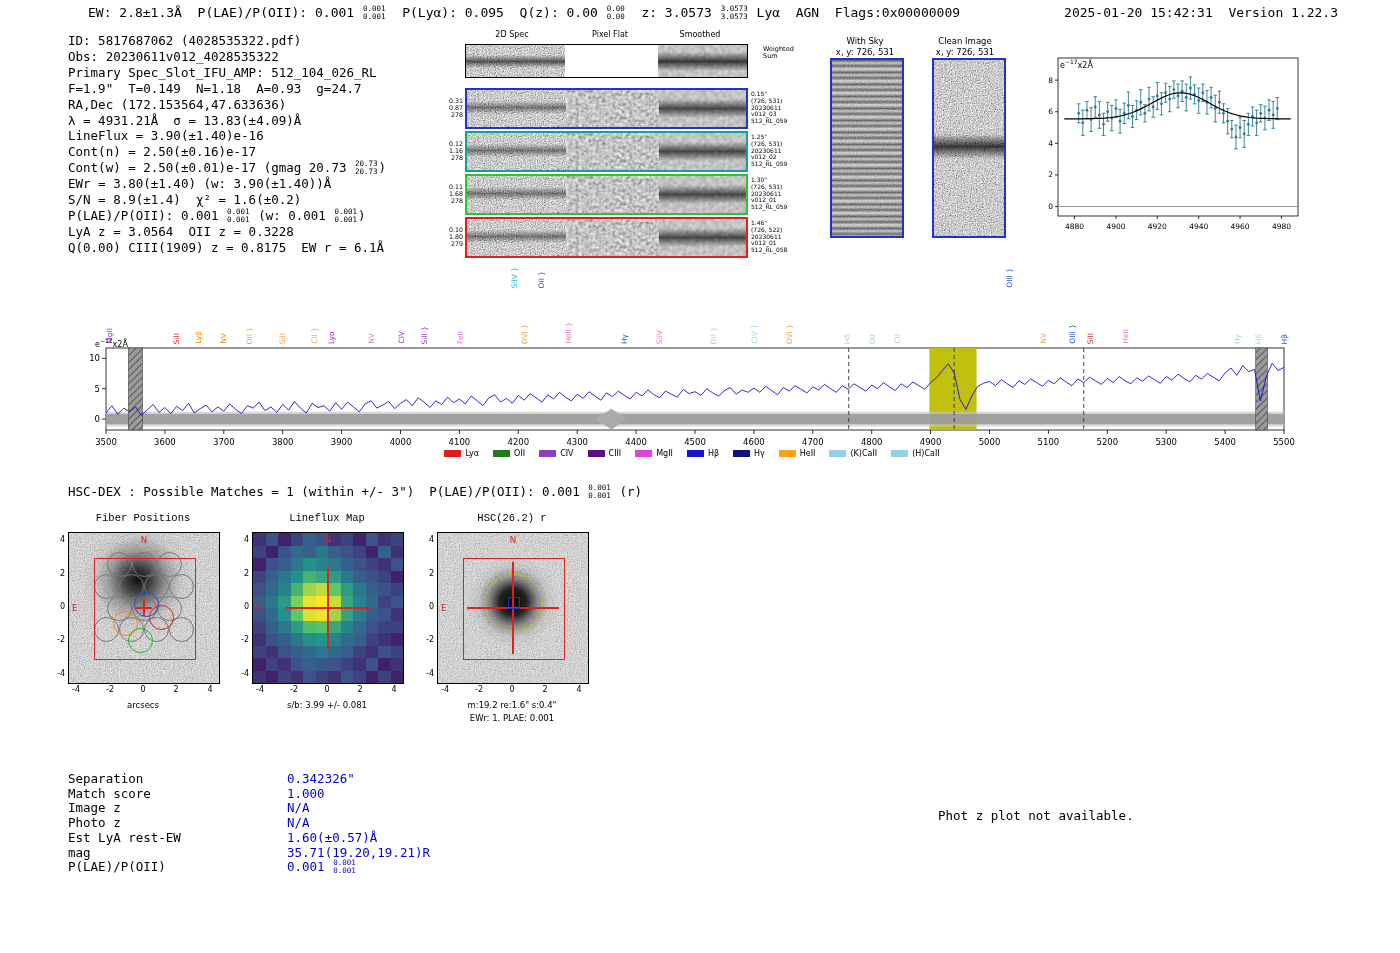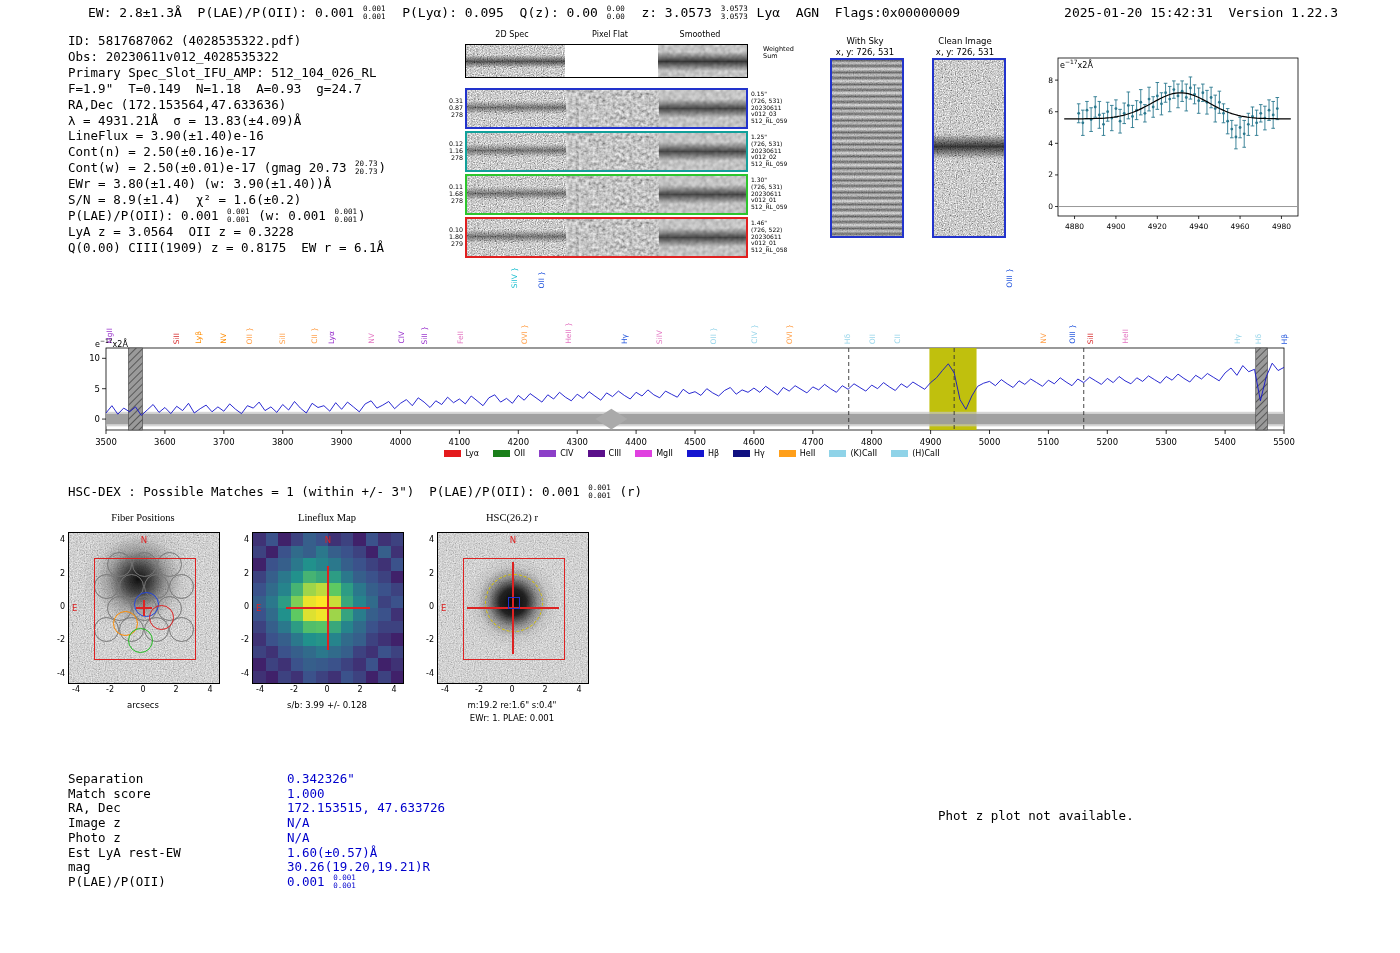--- a/index.html
+++ b/index.html
@@ -32,21 +32,21 @@
   #zoom-svg{position:absolute;left:1040px;top:52px}
   .unitlbl{position:absolute;font-family:"DejaVu Sans",sans-serif;font-size:8px}
   .unitlbl sup{font-size:6px}
   #legend{position:absolute;left:88px;top:449px;width:1208px;display:flex;justify-content:center;
           gap:14px;align-items:center;font-family:"DejaVu Sans",sans-serif;font-size:8px}
   .leg-item{display:flex;align-items:center;gap:4px}
   .leg-swatch{width:17px;height:7px;display:inline-block}
   #hsc-line{position:absolute;left:68px;top:484px;font-size:12.5px;white-space:pre}
   
   .map-title{position:absolute;top:512px;width:150px;text-align:center;
-             font-family:Liberation Serif, serif;font-size:10.5px}
+             font-family:Liberation Mono, monospace;font-size:10.5px}
   .map-outer{position:absolute;top:524px;width:186px;height:200px;font-family:"DejaVu Sans",sans-serif}
   .map-plot{position:absolute;left:18px;top:8px;width:150px;height:150px;border:1px solid #000;
             overflow:hidden;background:#d8d8d8;box-sizing:content-box}
   .map-ytick{position:absolute;left:0;width:15px;text-align:right;font-size:8px}
   .map-xtick{position:absolute;top:161px;width:20px;text-align:center;font-size:8px}
   .map-xlabel{position:absolute;top:176px;left:0;width:186px;text-align:center;font-size:8.5px;white-space:pre}
   .map-xlabel2{position:absolute;top:189px;left:0;width:186px;text-align:center;font-size:8.5px;white-space:pre}
   .compass{position:absolute;color:#d22;font-size:8.5px}
   .fibcirc{position:absolute;border-radius:50%;box-sizing:border-box}
   .heatcell{position:absolute}
@@ -841,21 +841,21 @@
       <div class="map-ytick" style="top: 145px;">-4</div>
       <div class="map-xtick" style="left: 16px;">-4</div>
       <div class="map-ytick" style="top: 111px;">-2</div>
       <div class="map-xtick" style="left: 50px;">-2</div>
       <div class="map-ytick" style="top: 78px;">0</div>
       <div class="map-xtick" style="left: 83px;">0</div>
       <div class="map-ytick" style="top: 45px;">2</div>
       <div class="map-xtick" style="left: 116px;">2</div>
       <div class="map-ytick" style="top: 11px;">4</div>
       <div class="map-xtick" style="left: 150px;">4</div>
-      <div class="map-xlabel">s/b: 3.99 +/- 0.128</div>
+      <div class="map-xlabel">s/b: 3.99 +/- 0.081</div>
     </div>
   <div class="map-title" style="left:437px">HSC(26.2) r</div>
   <div class="map-outer" id="map-hsc" style="left:419px">
       <div class="map-plot">
         <div class="noisewrap" style="left: 0px; top: 0px; width: 150px; height: 150px; background: rgb(205, 205, 205); opacity: 0.5;">
           <svg width="150" height="150">
             <rect width="100%" height="100%" filter="url(#fNoise)"></rect>
           </svg>
         </div>
         <div style="position: absolute; inset: 0px; background: radial-gradient(circle at 50% 46%, rgba(0, 0, 0, 0.97) 0%, rgba(15, 15, 15, 0.9) 12%, rgba(70, 70, 70, 0.5) 22%, rgba(140, 140, 140, 0.18) 32%, transparent 42%);"></div>
@@ -877,23 +877,22 @@
       <div class="map-xtick" style="left: 116px;">2</div>
       <div class="map-ytick" style="top: 11px;">4</div>
       <div class="map-xtick" style="left: 150px;">4</div>
       <div class="map-xlabel">m:19.2 re:1.6" s:0.4"</div>
       <div class="map-xlabel2">EWr: 1. PLAE: 0.001</div>
     </div>
 
   <div id="match-table">
       <div class="mrow"><div class="mlabel">Separation</div><div class="mvalue"><span class="pre">0.342326"</span></div></div>
       <div class="mrow"><div class="mlabel">Match score</div><div class="mvalue"><span class="pre">1.000</span></div></div>
-      <div class="mrow"><div class="mlabel">RA, Dec</div><div class="mvalue"><span class="pre">172.153515, 47.633726</span></div></div>
       <div class="mrow"><div class="mlabel">Image z</div><div class="mvalue"><span class="pre">N/A</span></div></div>
       <div class="mrow"><div class="mlabel">Photo z</div><div class="mvalue"><span class="pre">N/A</span></div></div>
       <div class="mrow"><div class="mlabel">Est LyA rest-EW</div><div class="mvalue"><span class="pre">1.60(±0.57)Å</span></div></div>
-      <div class="mrow"><div class="mlabel">mag</div><div class="mvalue"><span class="pre">30.26(19.20,19.21)R</span></div></div>
+      <div class="mrow"><div class="mlabel">mag</div><div class="mvalue"><span class="pre">35.71(19.20,19.21)R</span></div></div>
       <div class="mrow"><div class="mlabel">P(LAE)/P(OII)</div><div class="mvalue"><span class="pre">0.001 </span><span class="stack"><span>0.001</span><span>0.001</span></span></div></div>
     </div>
 
   <div id="photz-note">Phot z plot not available.</div>
 
 </div>
 
 </body></html>

